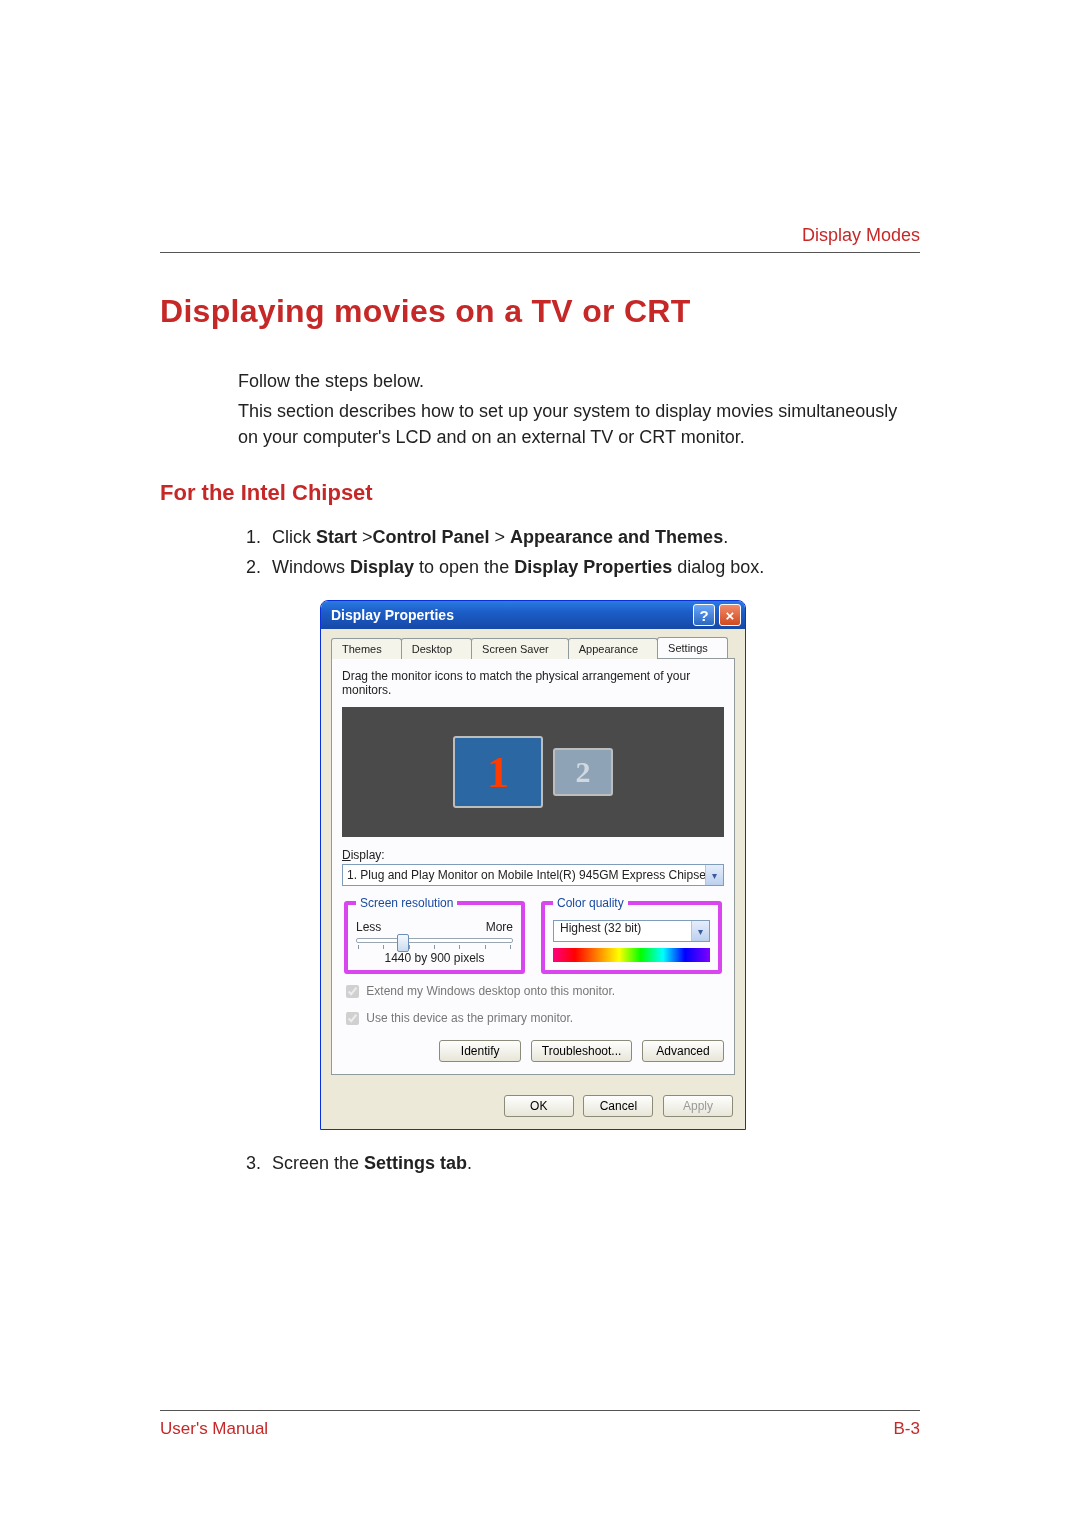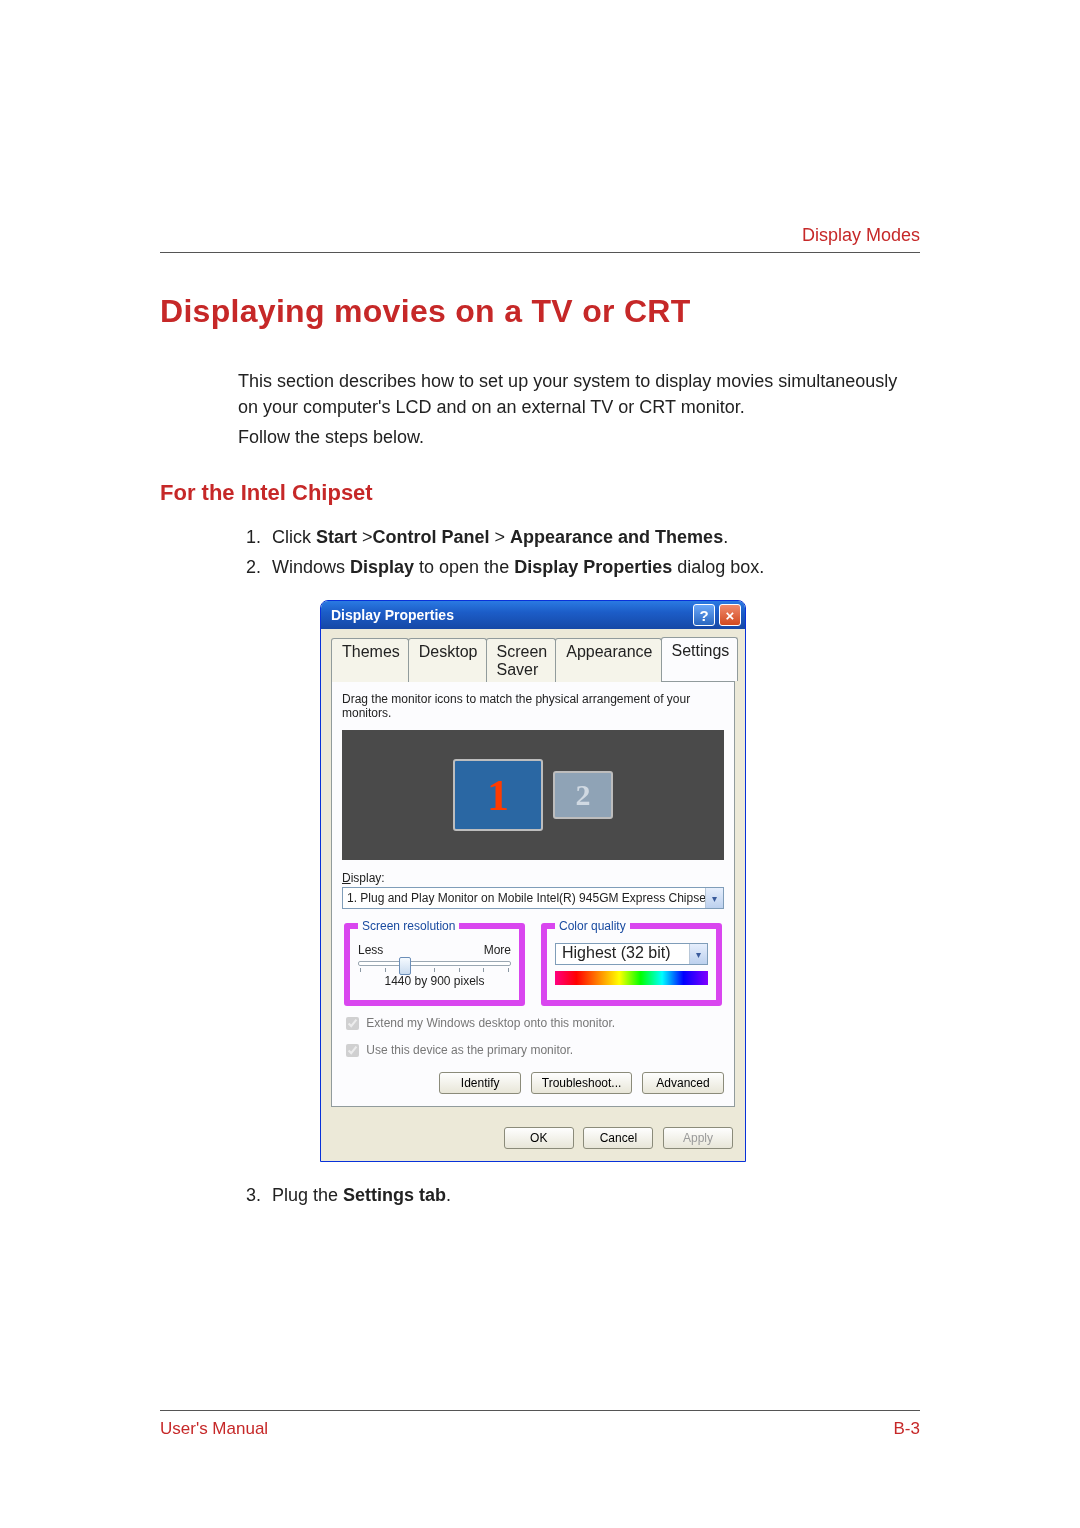--- a/index.html
+++ b/index.html
@@ -114,22 +114,22 @@
   .sysbtn.close { background: linear-gradient(#f08a6c,#d14a1f); }
 
   .xp-body {
     padding: 8px 10px 10px 10px;
     background: var(--win-gray-face);
   }
   .xp-tabs {
     display:flex;
   }
   .xp-tab {
-    padding:4px 8px 3px 10px;
-    font-size:16px;
+    padding:4px 19px 3px 10px;
+    font-size:11px;
     border:1px solid var(--win-border);
     border-bottom:none;
     background:#f5f4ea;
     margin-right:-1px;
     border-radius:3px 3px 0 0;
     position:relative;
     top:1px;
   }
   .xp-tab.active {
     background:#fcfcfe;
@@ -190,23 +190,23 @@
   .dd-arrow {
     width:18px; height:100%;
     border-left:1px solid #b8c7d8;
     background:linear-gradient(#e6eefc,#bcd0ee);
     display:flex;align-items:center;justify-content:center;
     color:#3a5b9b; font-size:10px;
   }
 
   .group-row { display:flex; gap:12px; margin-top:10px;}
   .group {
-    border:6px solid #d946ef;
+    border:4px solid #d946ef;
     border-radius:3px;
-    padding:6px 8px 12px 8px;
+    padding:6px 8px 5px 8px;
     position:relative;
     flex:1;
   }
   .group legend {
     font-size:12px;
     color: var(--link-blue);
     padding:0 4px;
     background:#fcfcfe;
   }
   .slider {
@@ -221,21 +221,21 @@
     position:absolute; top:-5px; left:40px;
     width:12px; height:18px;
     background:linear-gradient(#f5faff,#c9dbef);
     border:1px solid #6b8eb8; border-radius:2px;
   }
   .slider-ticks { display:flex; justify-content:space-between; padding:0 2px;}
   .slider-ticks span{ width:1px;height:4px;background:#8a97a2;display:block;}
   .res-readout { text-align:center; font-size:12px; margin-top:2px;}
 
   .cq-dd { display:flex;border:1px solid #7f9db9;background:#fff;height:22px;margin-top:4px;}
-  .cq-dd .dd-text{flex:1;padding:0 6px;font-size:16px;}
+  .cq-dd .dd-text{flex:1;padding:0 6px;font-size:12px;}
   .rainbow {
     height:14px; margin-top:6px;
     background: linear-gradient(to right,
       #ff0080 0%, #ff0000 14%, #ff8000 28%, #ffff00 42%,
       #00ff00 56%, #00ffff 70%, #0000ff 84%, #8000ff 100%);
   }
 
   .chk-row { margin-top:8px; font-size:12px; color:#777;}
   .chk-row input { vertical-align:middle; margin-right:4px;}
 
@@ -275,22 +275,22 @@
 <div class="page">
 
   <div class="hdr">
     <div class="section-tag">Display Modes</div>
     <hr>
   </div>
 
   <h1 class="title">Displaying movies on a TV or CRT</h1>
 
   <div class="intro">
+    <p>Follow the steps below.</p>
     <p>This section describes how to set up your system to display movies simultaneously on your computer's LCD and on an external TV or CRT monitor.</p>
-    <p>Follow the steps below.</p>
   </div>
 
   <h2 class="subhead">For the Intel Chipset</h2>
 
   <ol class="steps">
     <li>
       <span>Click </span><b>Start</b><span> &gt;</span><b>Control Panel</b><span> &gt; </span><b>Appearance and Themes</b><span>.</span>
     </li>
     <li>
       <span>Windows </span><b>Display</b><span> to open the </span><b>Display Properties</b><span> dialog box.</span>
@@ -381,21 +381,21 @@
       <div class="bottom-btns">
         <button class="xp-btn">OK</button>
         <button class="xp-btn">Cancel</button>
         <button class="xp-btn disabled"><span class="ul">A</span>pply</button>
       </div>
     </div>
   </div>
 
   <ol class="steps" start="3">
     <li>
-      <span>Plug the </span><b>Settings tab</b><span>.</span>
+      <span>Screen the </span><b>Settings tab</b><span>.</span>
     </li>
   </ol>
 
   <div class="ftr">
     <hr class="ftr-rule">
     <div class="ftr-row">
       <span class="manual">User's Manual</span>
       <span class="pageno">B-3</span>
     </div>
   </div>

